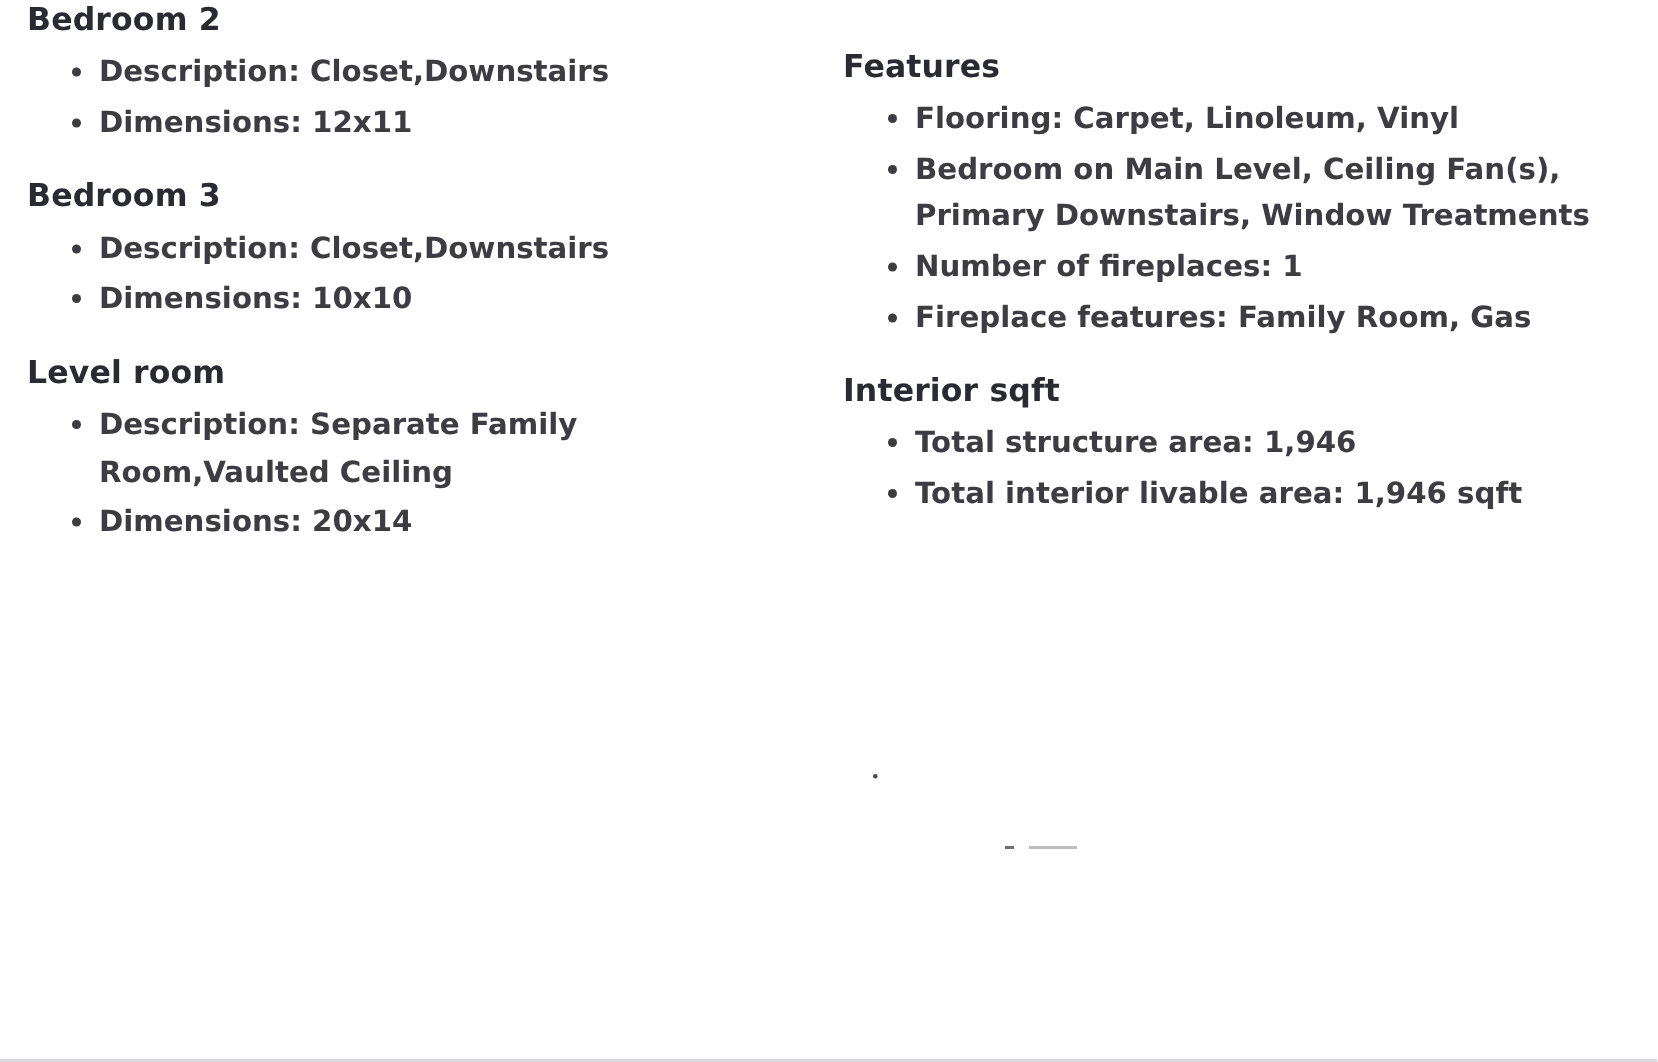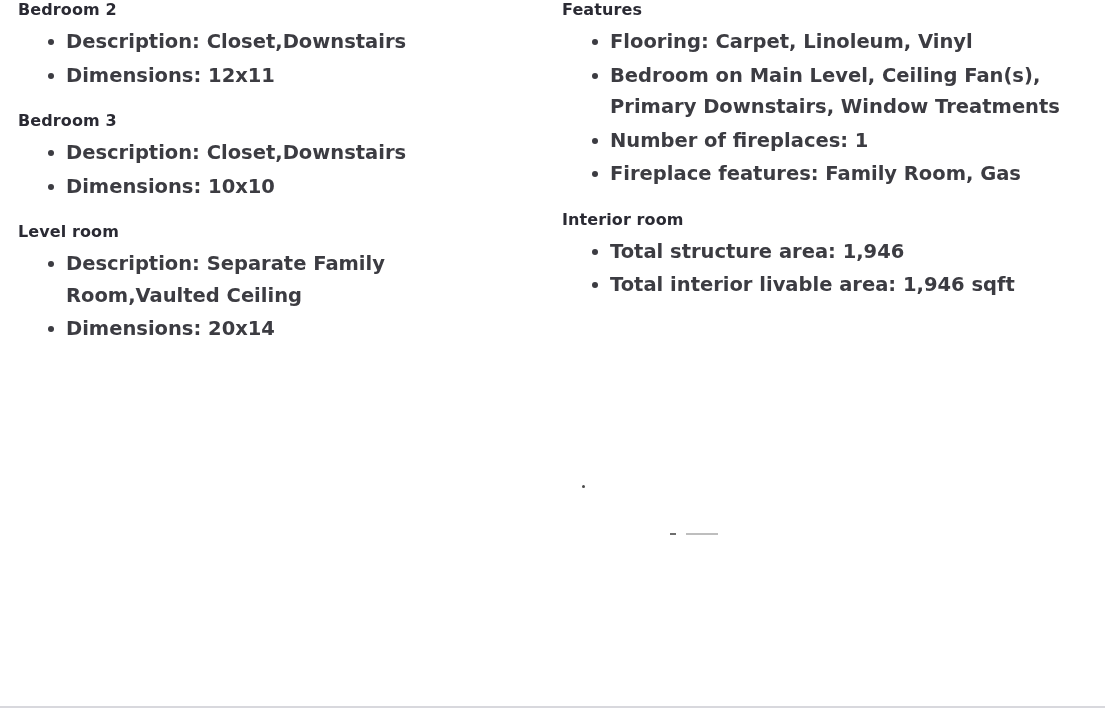--- a/index.html
+++ b/index.html
@@ -27,26 +27,27 @@
     box-sizing: border-box;
     position: relative;
   }
   .col-left {
     width: 550px;
     padding: 0 10px 0 18px;
   }
   .col-right {
     width: 555px;
     padding: 0 14px 0 12px;
+    margin-top: 31px;
   }
   .section {
     margin: 0 0 6px 0;
   }
   .section-title {
-    font-size: 16px;
+    font-size: 21px;
     font-weight: bold;
     color: #2a2a33;
     line-height: 1.25;
     margin: 0 0 6px 0;
     letter-spacing: 0.1px;
   }
   ul.items {
     list-style: none;
     margin: 0 0 20px 0;
     padding: 0;
@@ -142,21 +143,21 @@
       <div class="section-title">Features</div>
       <ul class="items">
         <li>Flooring: Carpet, Linoleum, Vinyl</li>
         <li>Bedroom on Main Level, Ceiling Fan(s), Primary Downstairs, Window Treatments</li>
         <li>Number of fireplaces: 1</li>
         <li>Fireplace features: Family Room, Gas</li>
       </ul>
     </div>
 
     <div class="section">
-      <div class="section-title">Interior room</div>
+      <div class="section-title">Interior sqft</div>
       <ul class="items">
         <li>Total structure area: 1,946</li>
         <li>Total interior livable area: 1,946 sqft</li>
       </ul>
     </div>
 
     <div class="dot-artifact" style="left: 32px; top: 485px;"></div>
     <div class="dash-artifact" style="left: 120px; top: 533px; width: 6px;"></div>
     <div class="dash-artifact" style="left: 136px; top: 533px; width: 32px; opacity: 0.45;"></div>
 

